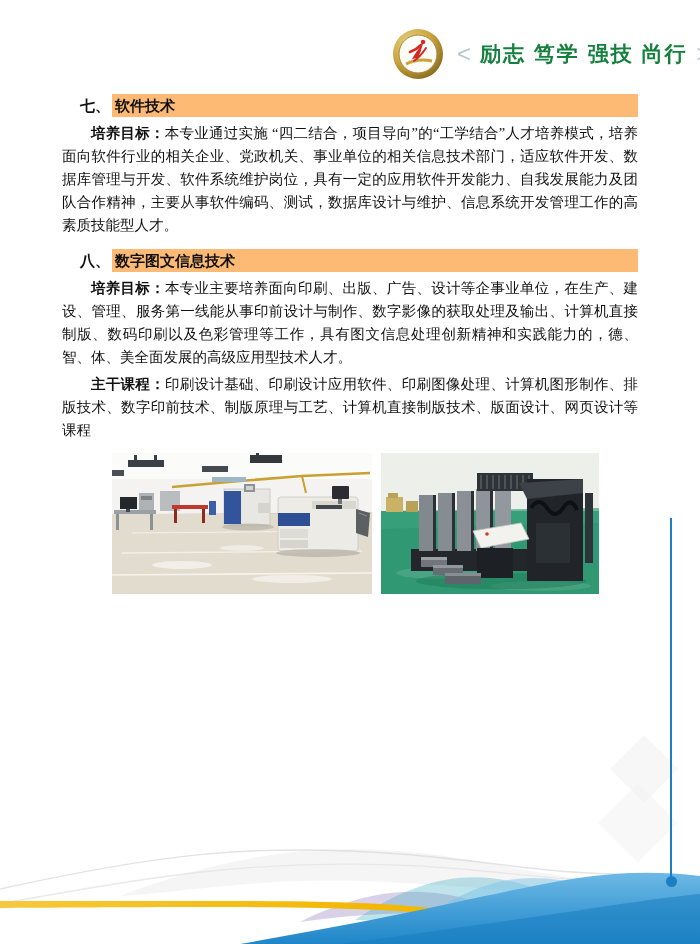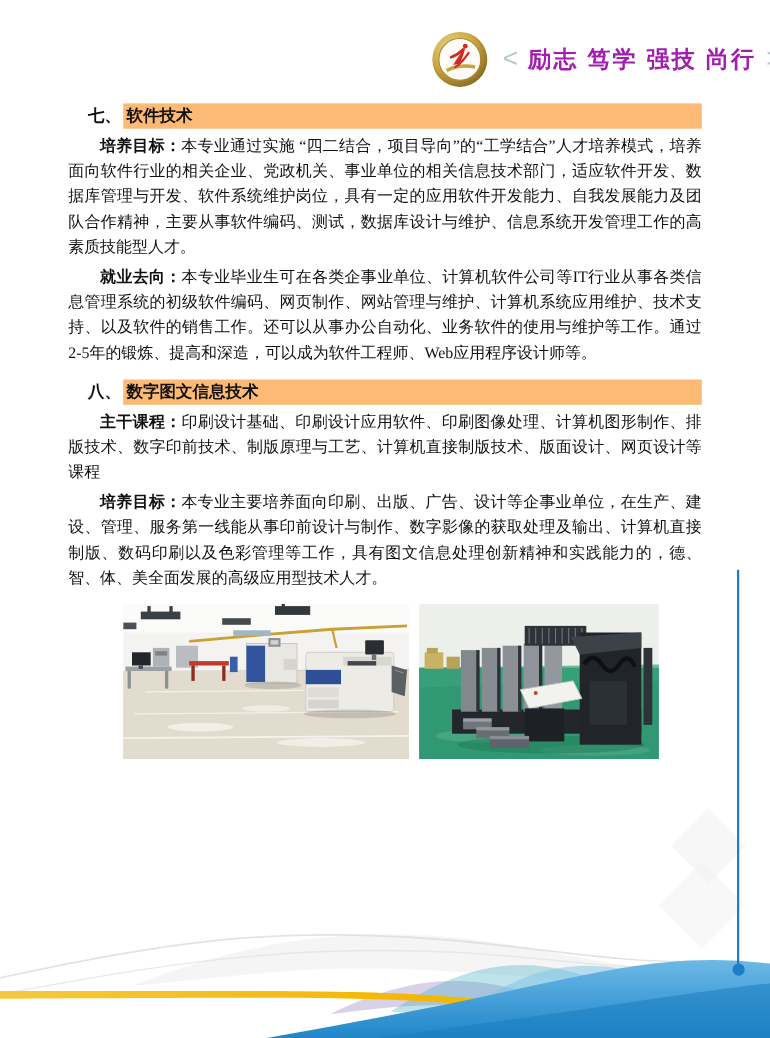--- a/index.html
+++ b/index.html
@@ -5,21 +5,21 @@
   html,body{margin:0;padding:0;background:#e8e8e8;}
   .page{position:relative;width:700px;height:944px;margin:0 auto;background:#ffffff;overflow:hidden;
         font-family:"Liberation Serif","DejaVu Serif",serif;color:#111;}
 
   
   .brand{position:absolute;top:28px;left:392px;display:flex;align-items:center;gap:13px;z-index:3;}
   .logo{width:52px;height:52px;flex:0 0 auto;}
   .slogan{display:flex;align-items:center;gap:9px;white-space:nowrap;
           font-family:"Liberation Sans","DejaVu Sans",sans-serif;}
   .slogan .bracket{color:#b9c7ce;font-size:24px;font-weight:400;}
-  .slogan .words{color:#a21caf;font-size:21px;font-weight:bold;letter-spacing:2px;}
+  .slogan .words{color:#15803d;font-size:21px;font-weight:bold;letter-spacing:2px;}
 
   
   .content{position:absolute;top:94px;left:62px;width:576px;z-index:2;}
   .sec-head{display:flex;align-items:stretch;font-family:"Liberation Sans","DejaVu Sans",sans-serif;
             font-weight:bold;font-size:15px;line-height:19px;margin:12px 0 5px;}
   .sec-head.first{margin-top:0;}
   .sec-num{padding:2px 2px 2px 18px;}
   .sec-bar{flex:1;background:#fdba74;padding:2px 0 2px 3px;}
   p.para{font-size:14.5px;line-height:23px;text-align:justify;text-indent:2em;margin:4px 0;}
   .plabel{font-family:"Liberation Sans","DejaVu Sans",sans-serif;font-weight:bold;}
@@ -70,28 +70,27 @@
     </div>
   </div>
 
   <div class="content">
 
     <div class="sec-head first">
       <span class="sec-num">七、</span>
       <span class="sec-bar">软件技术</span>
     </div>
     <p class="para"><span class="plabel">培养目标：</span><span>本专业通过实施 “四二结合，项目导向”的“工学结合”人才培养模式，培养面向软件行业的相关企业、党政机关、事业单位的相关信息技术部门，适应软件开发、数据库管理与开发、软件系统维护岗位，具有一定的应用软件开发能力、自我发展能力及团队合作精神，主要从事软件编码、测试，数据库设计与维护、信息系统开发管理工作的高素质技能型人才。</span></p>
-    <p class="para"><span class="plabel">就业去向：</span><span>本专业毕业生可在各类企事业单位、计算机软件公司等IT行业从事各类信息管理系统的初级软件编码、网页制作、网站管理与维护、计算机系统应用维护、技术支持、以及软件的销售工作。还可以从事办公自动化、业务软件的使用与维护等工作。通过2-5年的锻炼、提高和深造，可以成为软件工程师、Web应用程序设计师等。</span></p>
 
     <div class="sec-head">
       <span class="sec-num">八、</span>
       <span class="sec-bar">数字图文信息技术</span>
     </div>
+    <p class="para"><span class="plabel">培养目标：</span><span>本专业主要培养面向印刷、出版、广告、设计等企事业单位，在生产、建设、管理、服务第一线能从事印前设计与制作、数字影像的获取处理及输出、计算机直接制版、数码印刷以及色彩管理等工作，具有图文信息处理创新精神和实践能力的，德、智、体、美全面发展的高级应用型技术人才。</span></p>
     <p class="para"><span class="plabel">主干课程：</span><span>印刷设计基础、印刷设计应用软件、印刷图像处理、计算机图形制作、排版技术、数字印前技术、制版原理与工艺、计算机直接制版技术、版面设计、网页设计等课程</span></p>
-    <p class="para"><span class="plabel">培养目标：</span><span>本专业主要培养面向印刷、出版、广告、设计等企事业单位，在生产、建设、管理、服务第一线能从事印前设计与制作、数字影像的获取处理及输出、计算机直接制版、数码印刷以及色彩管理等工作，具有图文信息处理创新精神和实践能力的，德、智、体、美全面发展的高级应用型技术人才。</span></p>
 
     <div class="photos">
 
       <svg class="photo" width="260" height="141" viewBox="0 0 260 141">
         <rect width="260" height="141" fill="#f4f3f1"></rect>
         <rect y="0" width="260" height="26" fill="#fbfbfa"></rect>
         <rect x="16" y="7" width="36" height="7" fill="#3b4046"></rect>
           <rect x="22" y="2" width="3" height="6" fill="#3b4046"></rect>
           <rect x="42" y="2" width="3" height="6" fill="#3b4046"></rect>
         <rect x="90" y="13" width="26" height="6" fill="#454a50"></rect>

